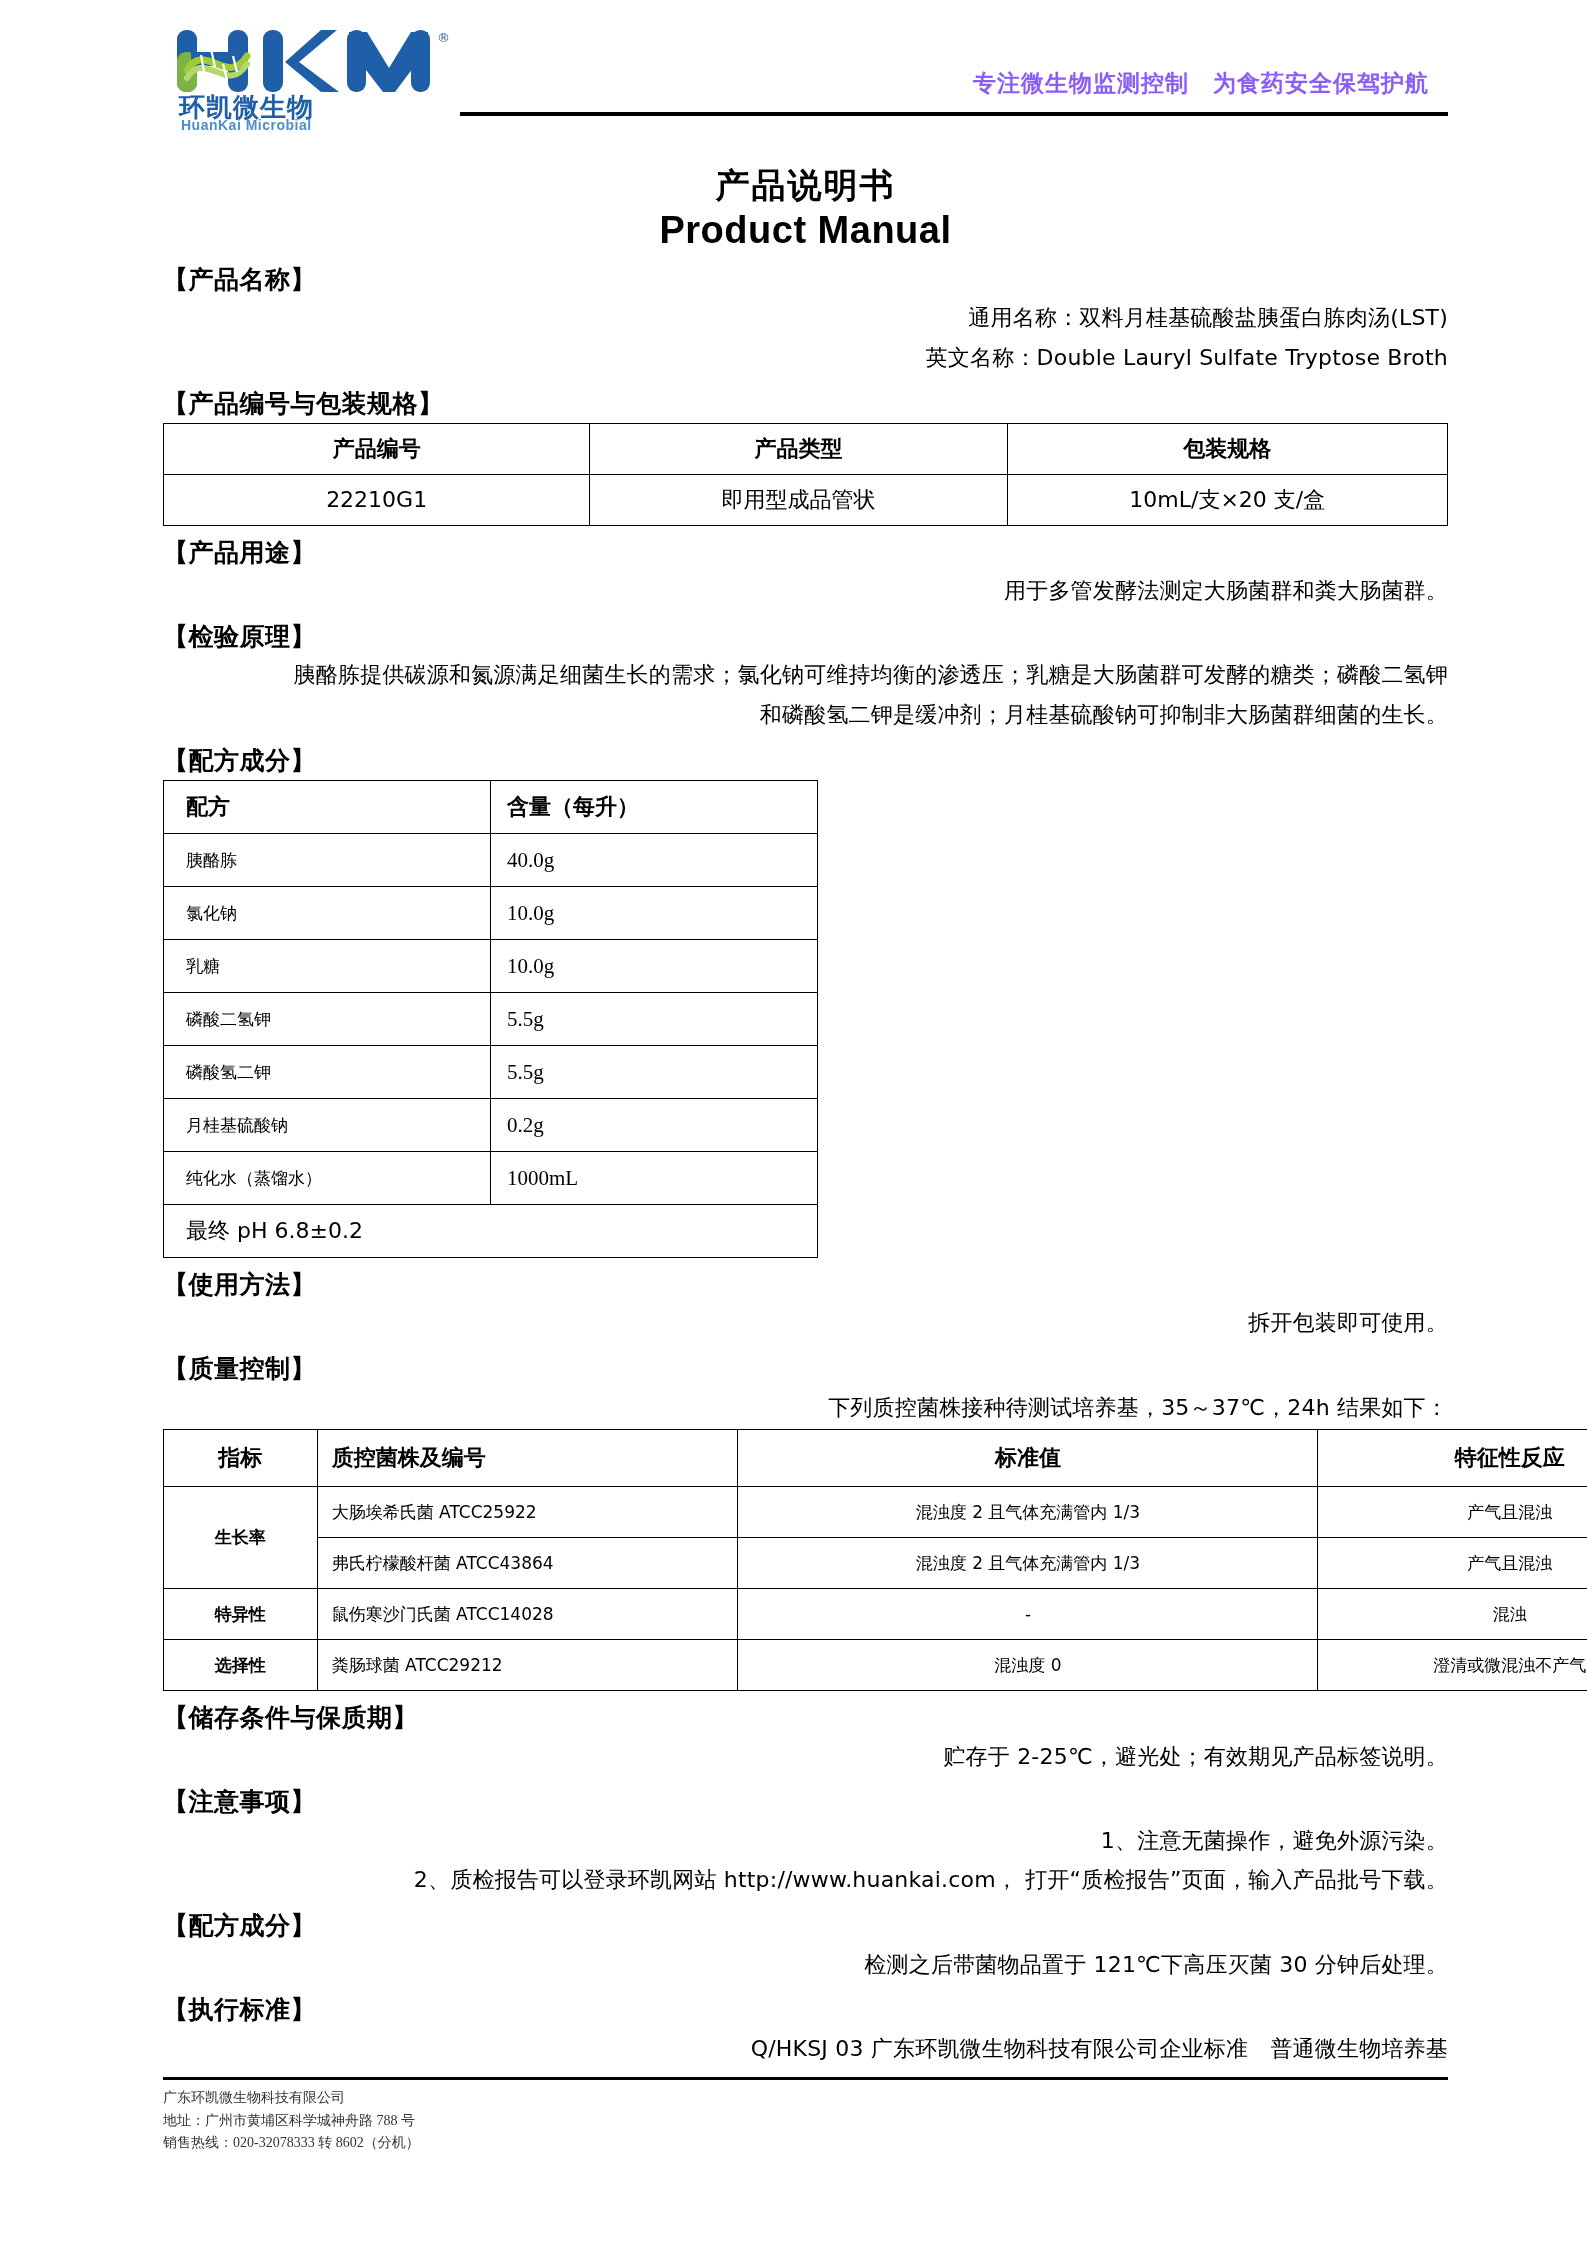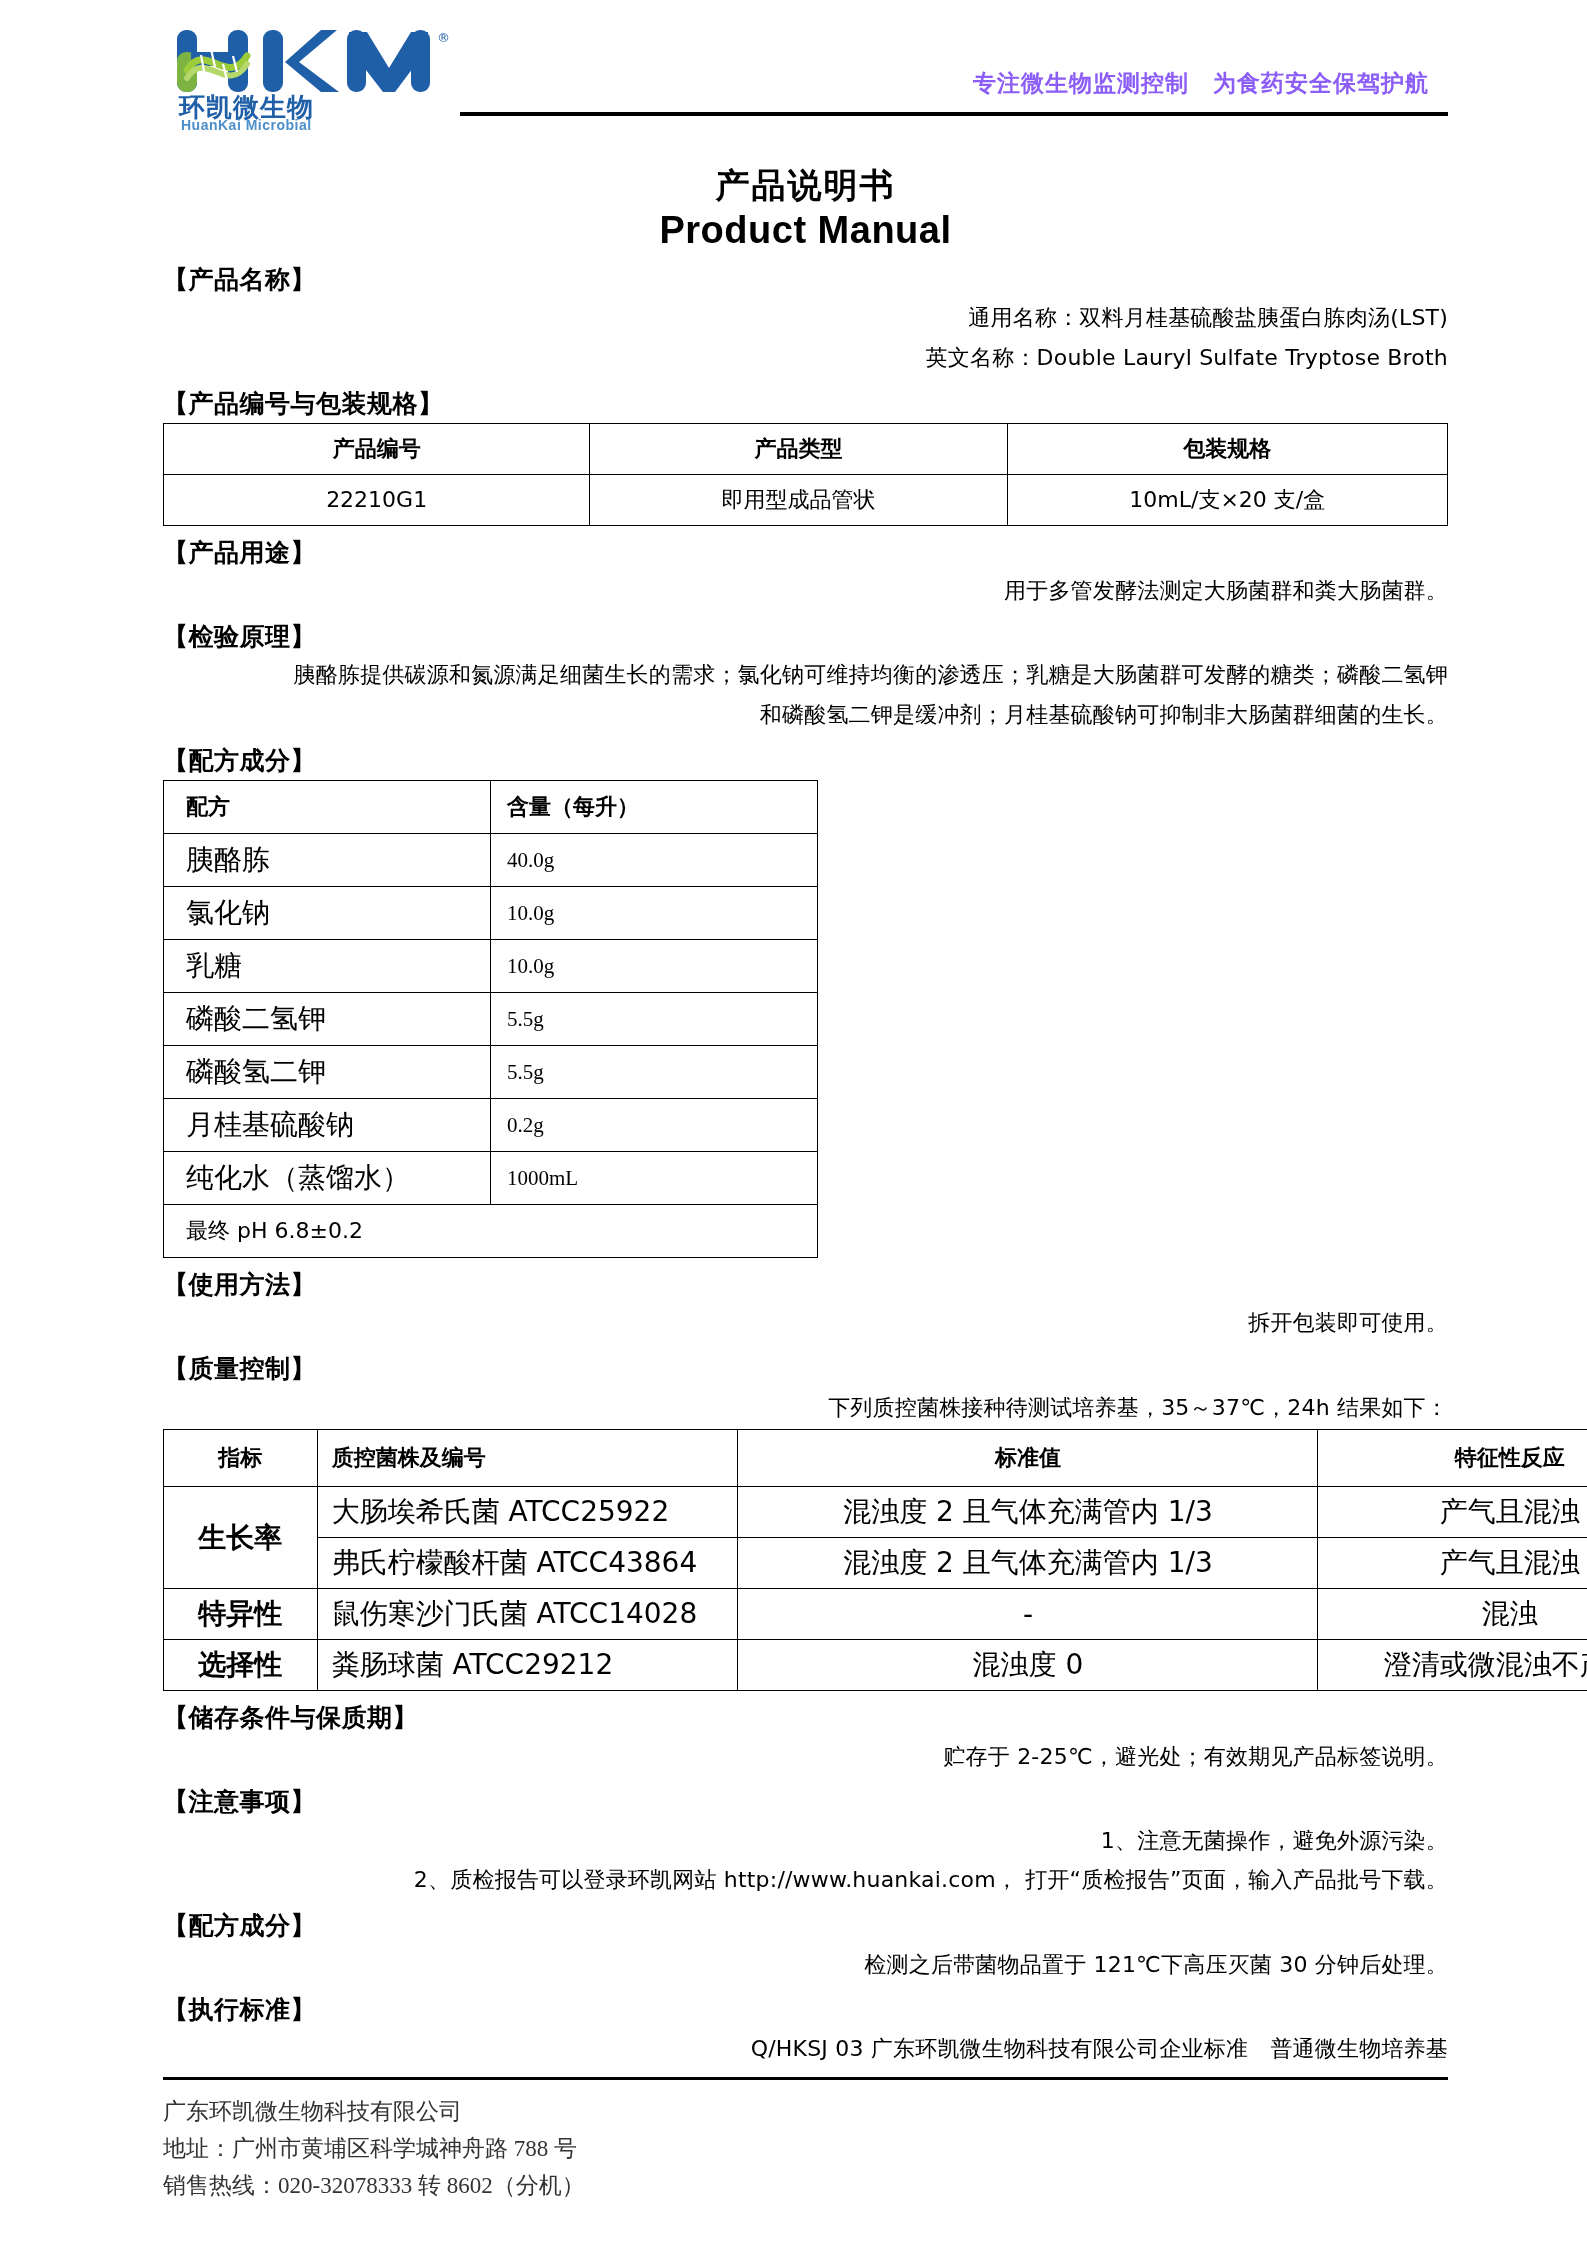--- a/index.html
+++ b/index.html
@@ -99,21 +99,21 @@
   }
 
   
   table {
     border-collapse: collapse;
     font-family: "DejaVu Sans", sans-serif;
   }
   table td, table th {
     border: 1.6px solid #000;
     padding: 6px 10px;
-    font-size: 28px;
+    font-size: 17px;
     font-weight: 400;
     vertical-align: middle;
   }
   
   .tbl-spec {
     width: 1285px;
     margin: 3px 0 2px 0;
   }
   .tbl-spec th {
     font-weight: 700;
@@ -176,23 +176,23 @@
   .tbl-qc .qc4 { width: 25%; text-align: center; }
 
   
   .footer-rule {
     height: 3px;
     background: #000;
     margin-top: 10px;
   }
   .footer {
     display: flex;
-    margin-top: 14px;
+    margin-top: 7px;
     font-family: "Liberation Serif", serif;
-    font-size: 23px;
+    font-size: 14px;
     color: #333;
     line-height: 1.6;
   }
   .footer-col { }
   .footer-col.left { width: 557px; }
   .footer-col.right { flex: 1; }
   .footer-line { white-space: nowrap; }
 </style>
 </head>
 <body>

